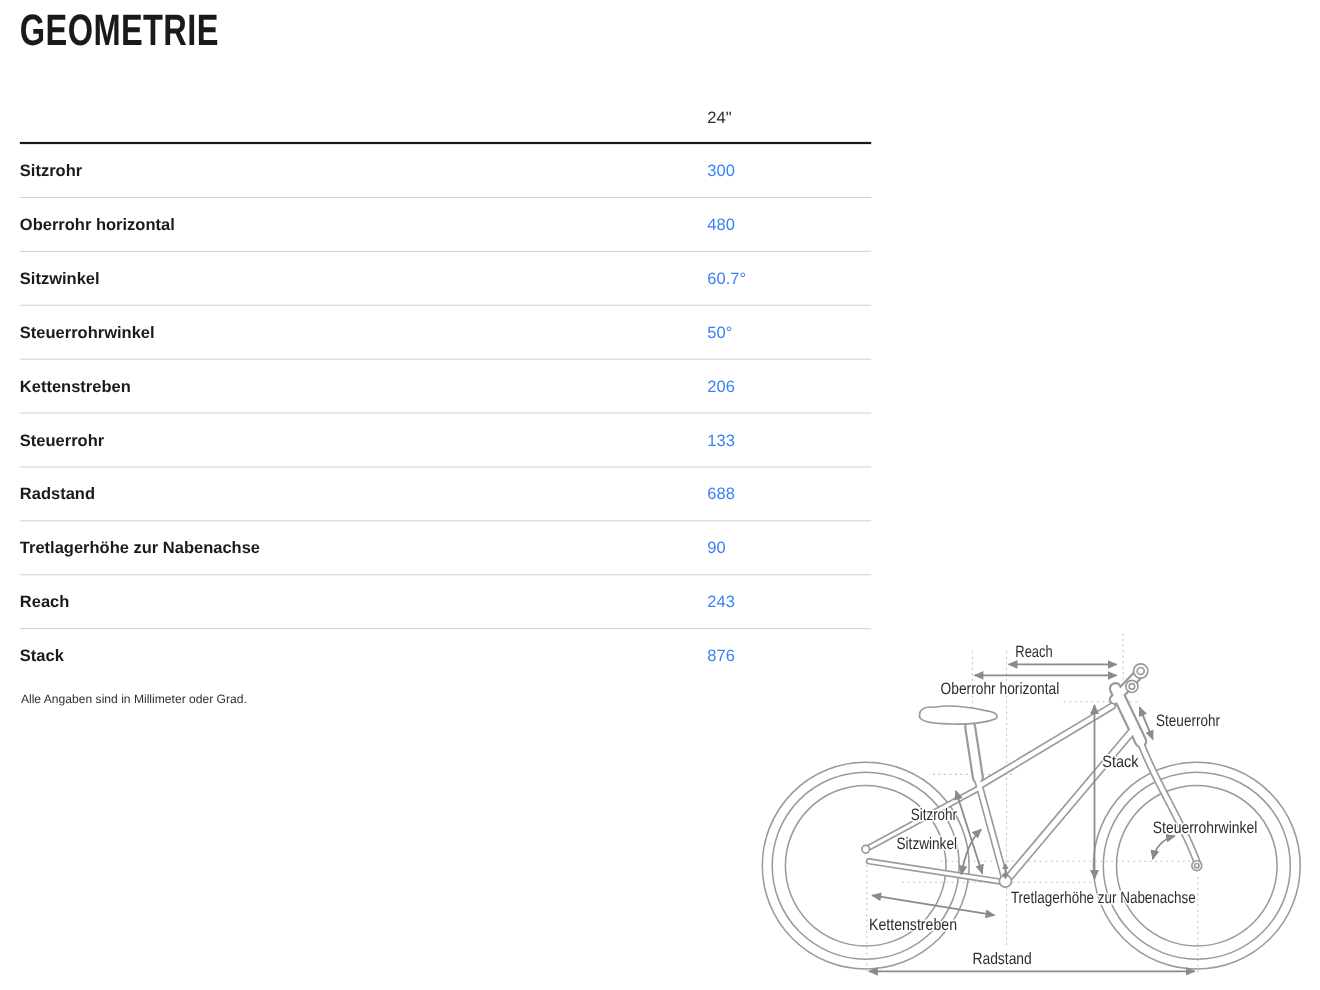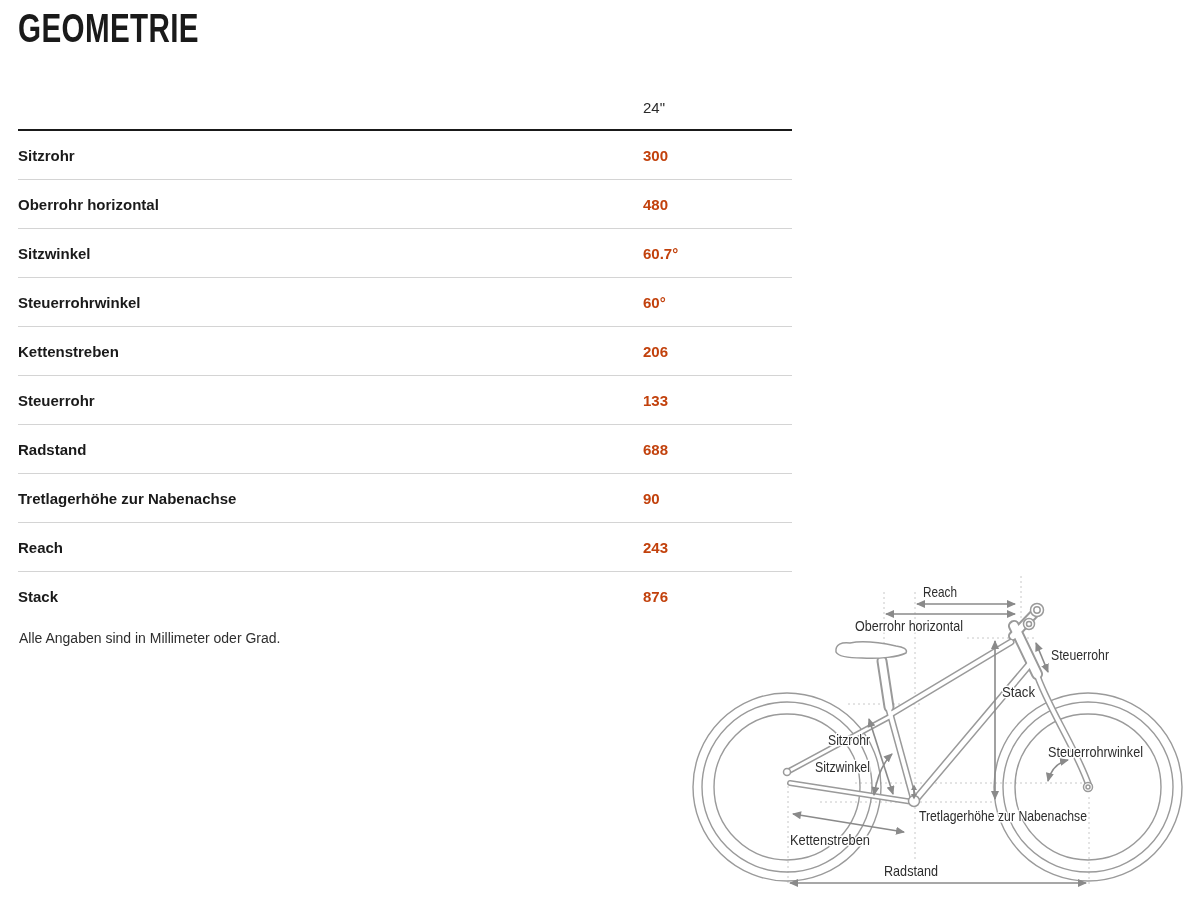--- a/index.html
+++ b/index.html
@@ -22,24 +22,24 @@
     height:44px;display:flex;align-items:center;
     border-bottom:2px solid #1a1a1a;
   }
   .hcell{margin-left:625px;color:#2b2b2b;font-weight:400;}
   .row{
     height:48px;display:flex;align-items:center;
     border-bottom:1px solid #d4d4d4;
   }
   .row:last-child{border-bottom:none;}
   .row .label{width:625px;font-weight:700;color:#1a1a1a;}
-  .row .value{color:#c2410c;font-weight:700;}
+  .row .value{color:#3b82f6;font-weight:400;}
   .footnote{
     position:absolute;left:19px;top:630px;
-    font-size:14px;color:#2e2e2e;
+    font-size:11px;color:#2e2e2e;
   }
   .geo-diagram{position:absolute;left:680px;top:560px;}
   .dlabel{
     font-size:15px;fill:#2d2d2d;
     paint-order:stroke;stroke:#ffffff;stroke-width:3px;stroke-linejoin:round;
   }
 </style>
 </head>
 <body>
 
@@ -58,21 +58,21 @@
     <div class="row">
       <div class="label">Oberrohr horizontal</div>
       <div class="value">480</div>
     </div>
     <div class="row">
       <div class="label">Sitzwinkel</div>
       <div class="value">60.7°</div>
     </div>
     <div class="row">
       <div class="label">Steuerrohrwinkel</div>
-      <div class="value">60°</div>
+      <div class="value">50°</div>
     </div>
     <div class="row">
       <div class="label">Kettenstreben</div>
       <div class="value">206</div>
     </div>
     <div class="row">
       <div class="label">Steuerrohr</div>
       <div class="value">133</div>
     </div>
     <div class="row">

